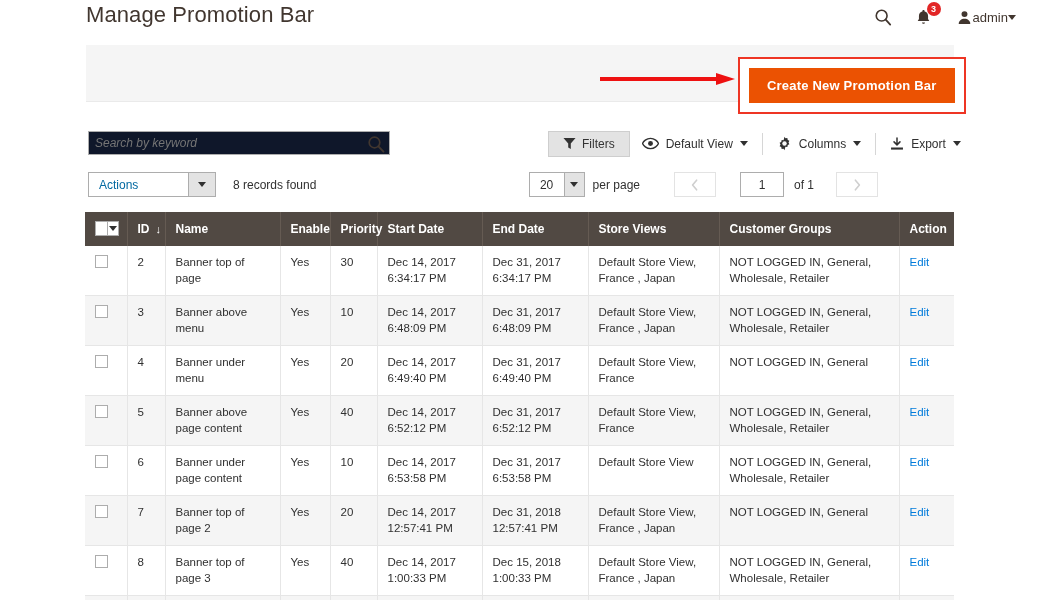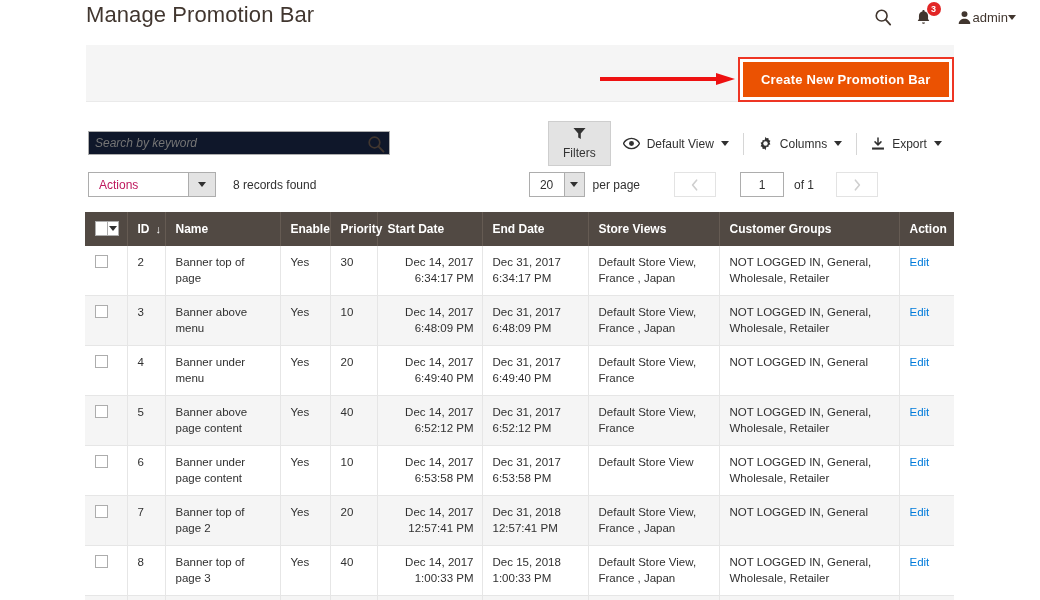--- a/index.html
+++ b/index.html
@@ -43,21 +43,21 @@
   }
 
   
   .actions-band {
     position:absolute; left:86px; top:45px; width:868px; height:57px;
     background:#f5f5f5; border-bottom:1px solid #eaeaea;
   }
   .arrow-annot { position:absolute; left:600px; top:73px; width:135px; height:12px; }
   .btn-create-wrap {
     position:absolute; left:738px; top:57px;
-    border:2px solid #ee3524; background:#ffffff; padding:3px;
+    border:2px solid #ee3524; background:#ffffff; padding:9px;
   }
   .btn-create {
     background:#eb5202; color:#ffffff; border:none;
     font-size:13px; font-weight:700; font-family:"Liberation Sans", sans-serif;
     padding:10px 18px; cursor:pointer; white-space:nowrap; letter-spacing:.2px;
   }
 
   
   .search-box {
     position:absolute; left:88px; top:131px; width:302px; height:24px;
@@ -73,40 +73,40 @@
     background:none; border:none; cursor:pointer; padding:0;
   }
 
   .toolbar-right {
     position:absolute; left:548px; top:131px; height:25px;
     display:flex; align-items:center;
   }
   .btn-filters {
     display:flex; align-items:center; gap:6px;
     background:#e3e3e3; border:1px solid #cecece;
-    padding:5px 14px; font-size:12px; color:#333; cursor:pointer;flex-direction:column;
+    padding:5px 14px; font-size:12px; color:#333; cursor:pointer;
   }
   .tool-item {
     display:flex; align-items:center; gap:7px;
     padding:4px 12px; font-size:12px; color:#303030; cursor:pointer;
     white-space:nowrap;
   }
   .tool-sep { width:1px; height:22px; background:#d6d6d6; margin:0 2px; }
   .tiny-caret {
     width:0;height:0;border-left:4px solid transparent;border-right:4px solid transparent;
     border-top:5px solid #303030;
   }
 
   
   .actions-select {
     position:absolute; left:88px; top:172px; width:128px; height:25px;
     border:1px solid #adadad; background:#fff; display:flex; align-items:center;
     cursor:pointer;
   }
-  .actions-label { font-size:12px; color:#be185d; padding-left:10px; flex:1; }
+  .actions-label { font-size:12px; color:#0369a1; padding-left:10px; flex:1; }
   .actions-arrow {
     width:27px; height:100%; background:#e3e3e3; border-left:1px solid #adadad;
     display:flex; align-items:center; justify-content:center;
   }
   .records-found {
     position:absolute; left:233px; top:178px; font-size:12px; color:#303030;
   }
 
   .pager { position:absolute; right:85px; top:172px; display:flex; align-items:center; gap:0; }
   .perpage-select {
@@ -164,21 +164,21 @@
   }
   .sort-arrow { margin-left:6px; font-size:11px; font-weight:400; }
   .edit-link { color:#007bdb; cursor:pointer; text-decoration:none; }
   .dt-line2 { display:block; }
 
   .c-chk  { width:42px; }
   .c-id   { width:38px; }
   .c-name { width:115px; }
   .c-en   { width:50px; }
   .c-pri  { width:47px; }
-  .c-sd   { width:105px;text-align:right; }
+  .c-sd   { width:105px; }
   .c-ed   { width:106px; }
   .c-sv   { width:131px;margin-left:48px; }
   .c-cg   { width:180px; }
   .c-act  { width:55px; }
 </style>
 </head>
 <body>
 
 <div class="page">
 

